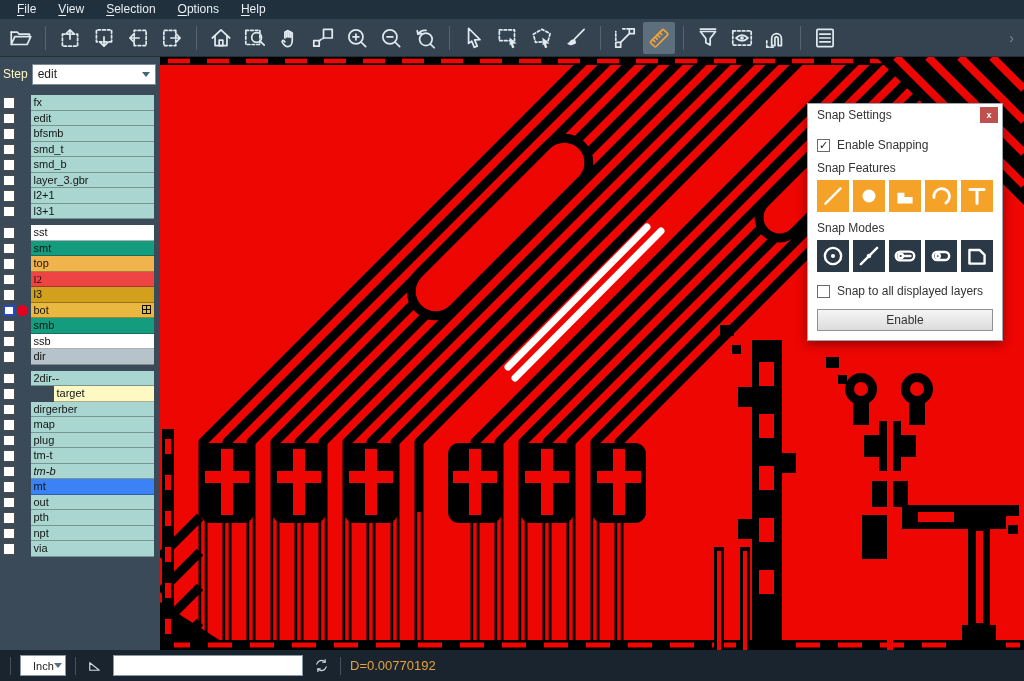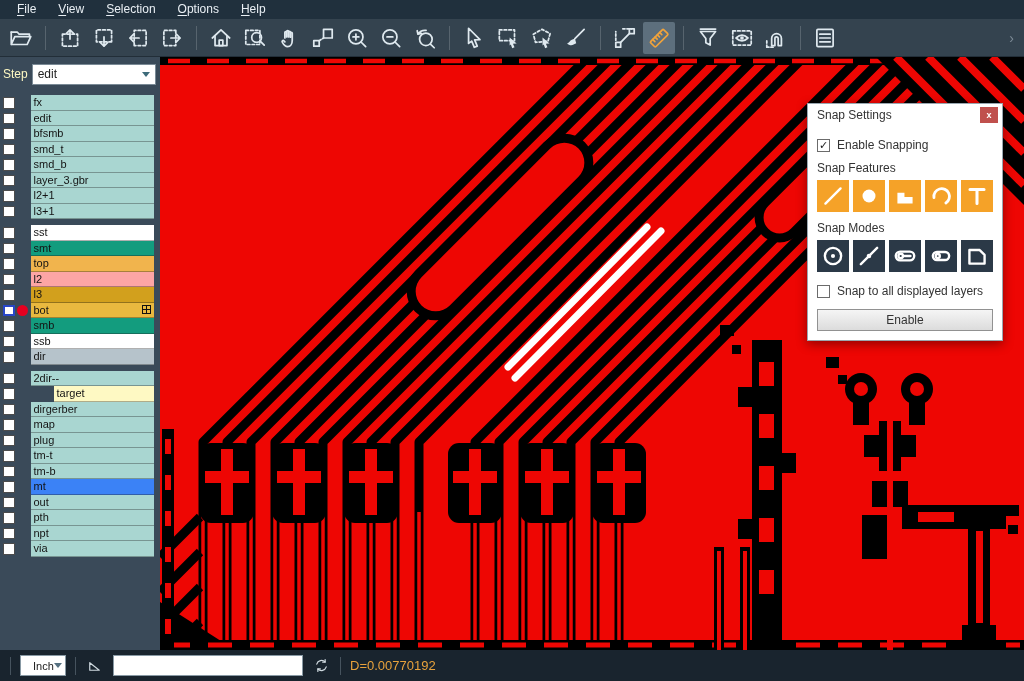--- a/index.html
+++ b/index.html
@@ -437,21 +437,21 @@
             <div class="layer-row">
               <div class="cb"></div>
               <div class="dot-slot"></div>
               <div class="layer-label" style="background: rgb(241, 180, 77);">
                 <span class="lname">top</span>
               </div>
             </div>
             <div class="layer-row">
               <div class="cb"></div>
               <div class="dot-slot"></div>
-              <div class="layer-label" style="background: #fca5a5;">
+              <div class="layer-label" style="background: #ef4444; font-family: Liberation Serif, serif;">
                 <span class="lname">l2</span>
               </div>
             </div>
             <div class="layer-row">
               <div class="cb"></div>
               <div class="dot-slot"></div>
               <div class="layer-label" style="background: rgb(210, 160, 29);">
                 <span class="lname">l3</span>
               </div>
             </div>
@@ -529,21 +529,21 @@
             <div class="layer-row">
               <div class="cb"></div>
               <div class="dot-slot"></div>
               <div class="layer-label" style="background: rgb(169, 214, 209);">
                 <span class="lname">tm-t</span>
               </div>
             </div>
             <div class="layer-row">
               <div class="cb"></div>
               <div class="dot-slot"></div>
-              <div class="layer-label" style="background: rgb(169, 214, 209);">
+              <div class="layer-label" style="background: rgb(169, 214, 209); font-style: italic;">
                 <span class="lname">tm-b</span>
               </div>
             </div>
             <div class="layer-row">
               <div class="cb"></div>
               <div class="dot-slot"></div>
               <div class="layer-label" style="background: #3b82f6;">
                 <span class="lname">mt</span>
               </div>
             </div>

